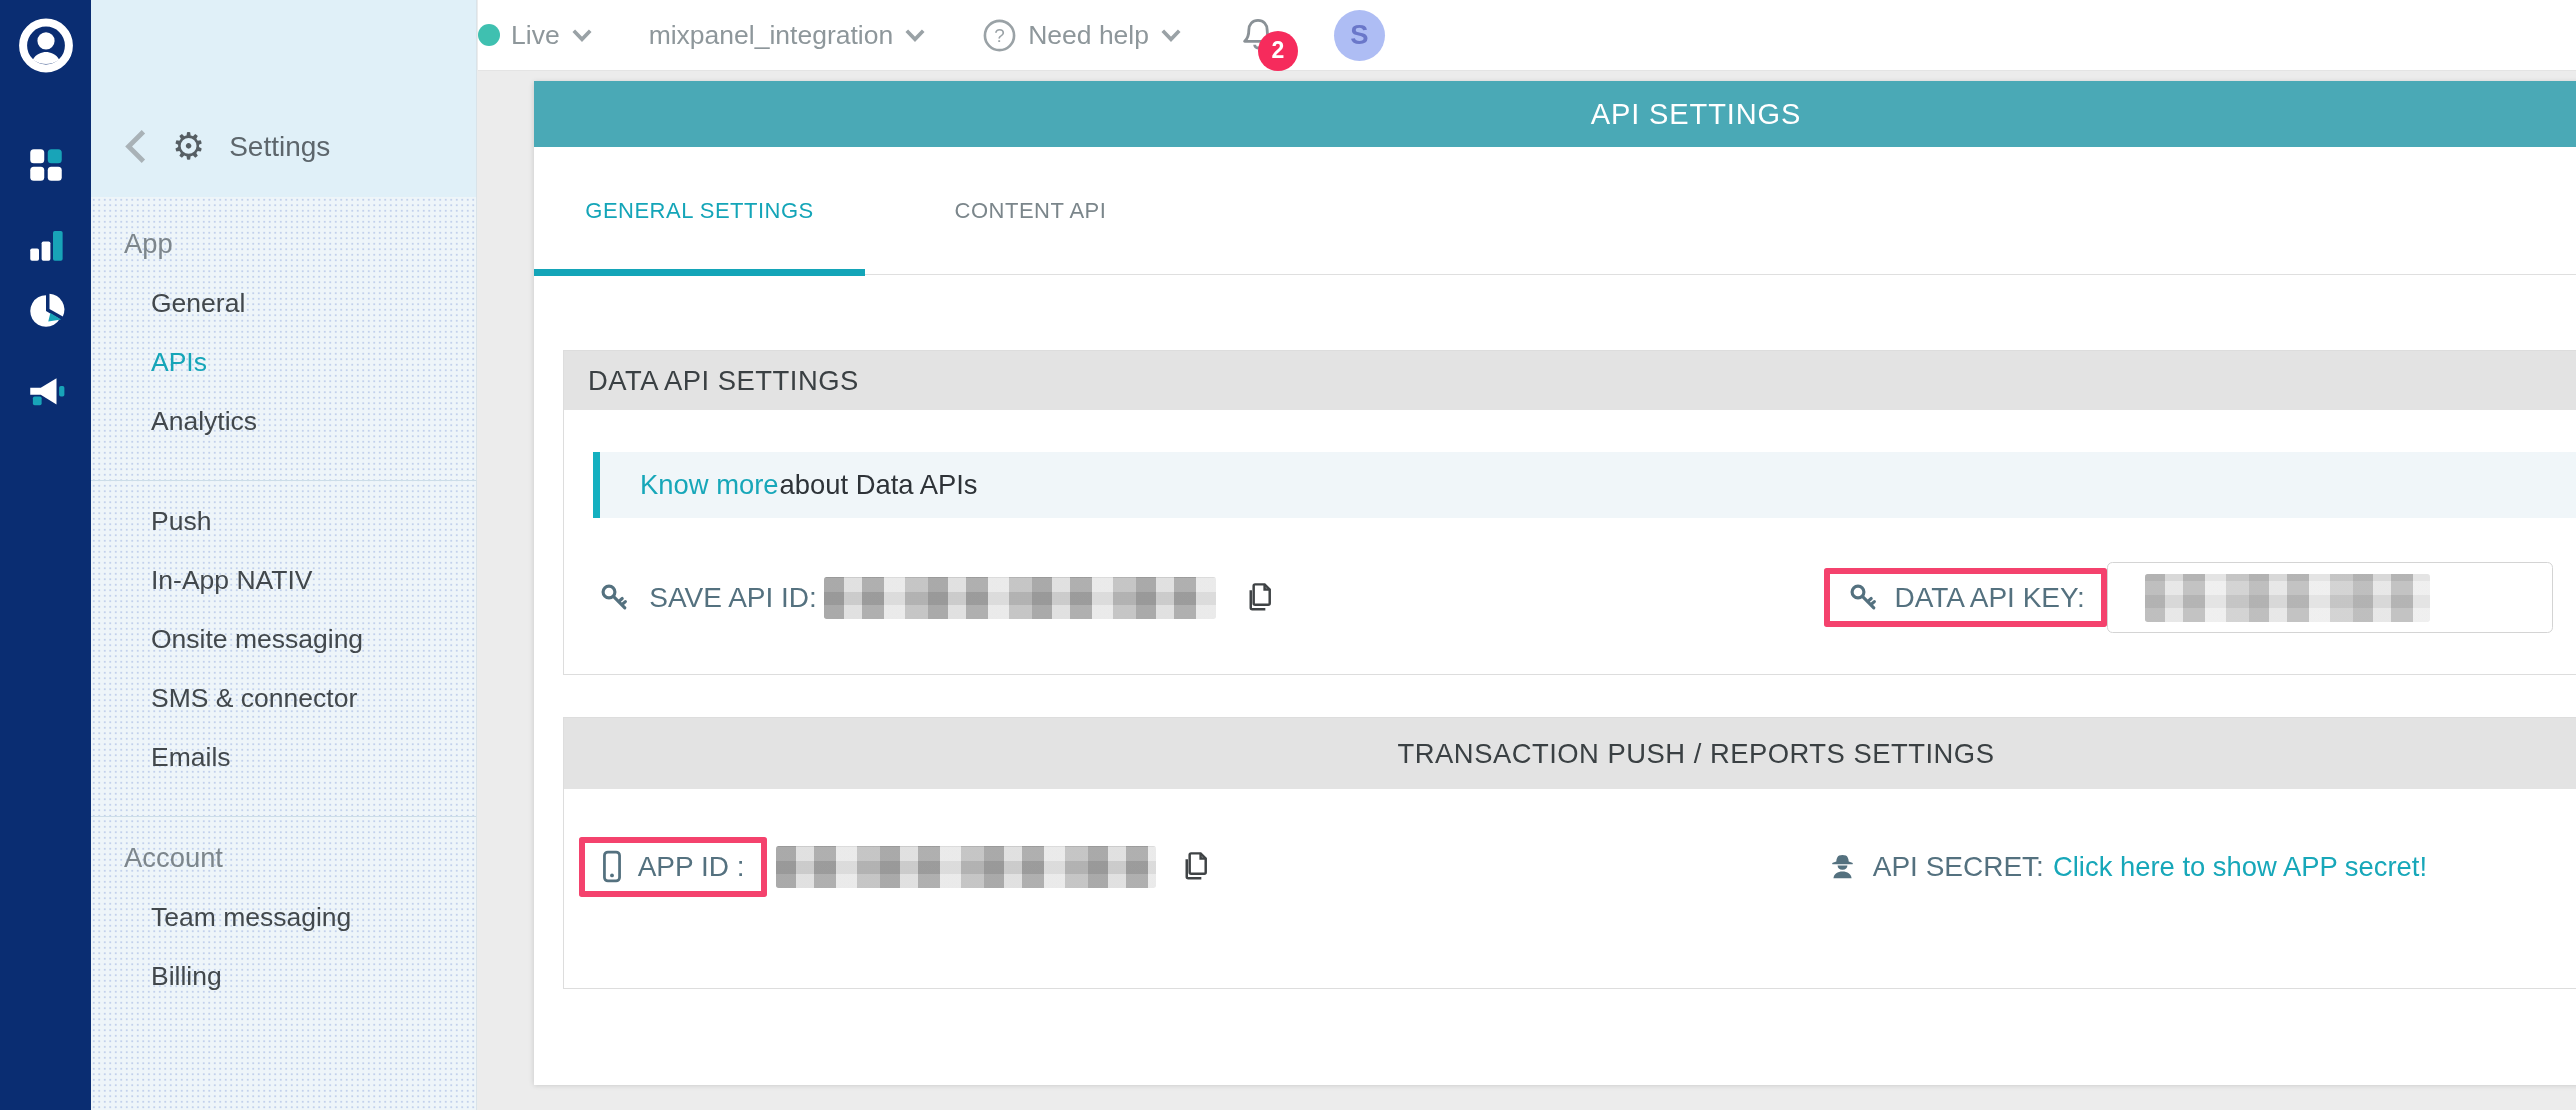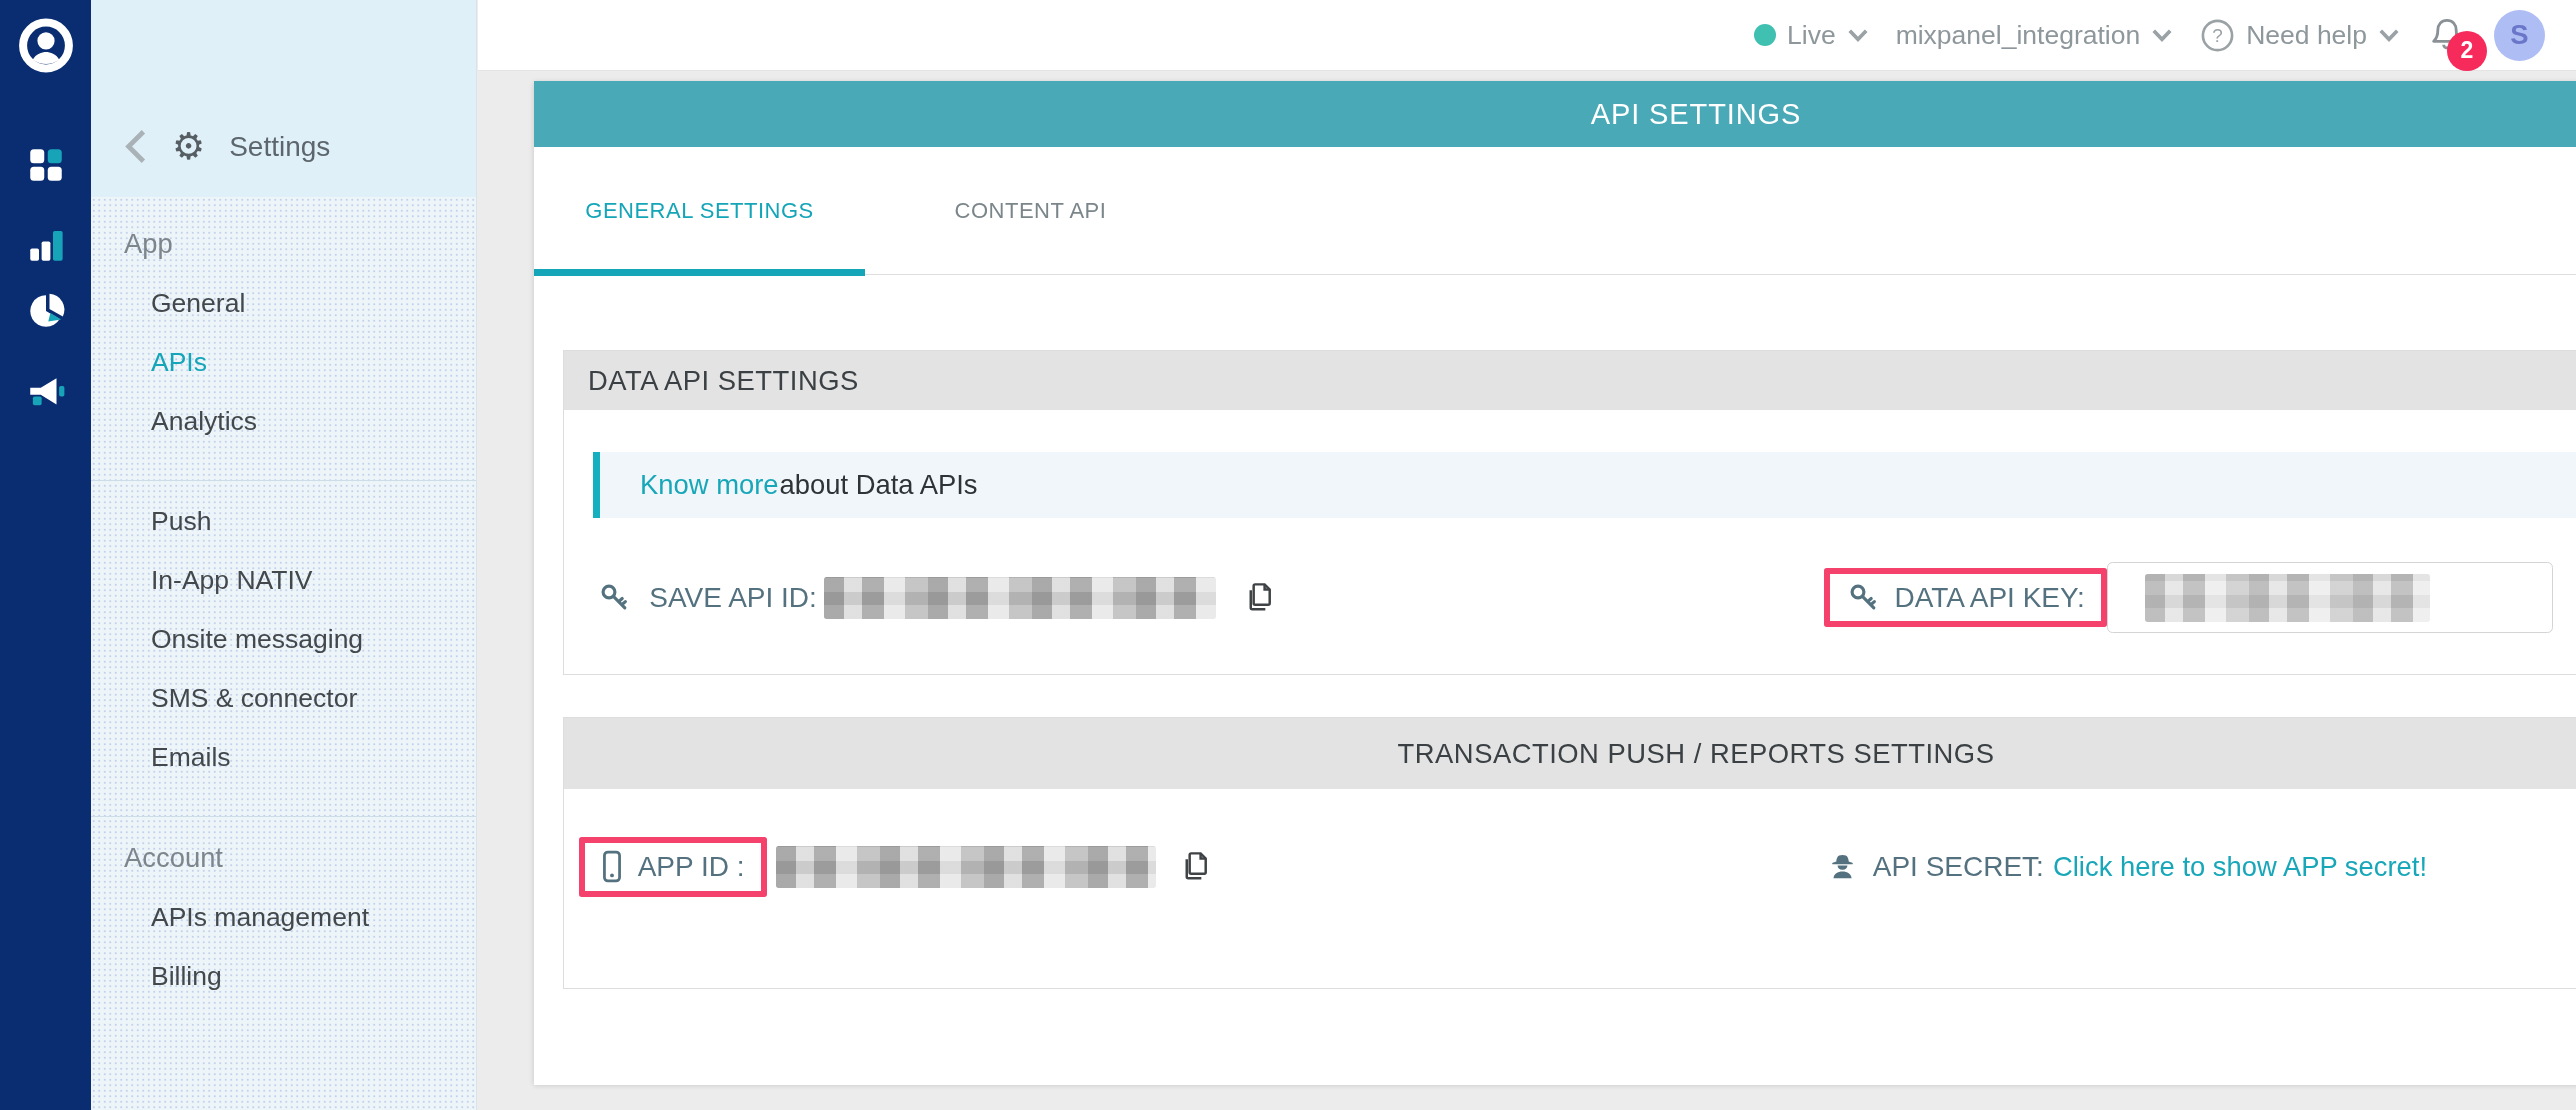--- a/index.html
+++ b/index.html
@@ -28,22 +28,22 @@
     background-image:radial-gradient(circle, rgba(92,124,205,0.30) 1px, transparent 1.2px);
     background-size:5.5px 5.5px;}
   .menu-sec{padding-bottom:12.8px;}
   .menu-sec + .menu-sec{border-top:0.9px solid #ccdde8; margin-top:16.5px; padding-top:11px;}
   .menu-h{height:60px; line-height:60px; padding-left:33px; font-size:27.4px; font-weight:normal; color:#7d868c;}
   .menu-item{height:59px; line-height:59px; padding-left:60px; font-size:26.5px; color:#42484c; cursor:pointer;}
   .menu-item.active{color:var(--teal);}
 
   
   .topbar{position:absolute; left:478px; right:0; top:0; height:71px; background:#fff;
-    border-bottom:1.8px solid #e4e4e4; display:flex; align-items:center; justify-content:flex-end;
-    gap:27px; padding-right:31px; color:#8e979b; font-size:26.5px; z-index:6;}
+    border-bottom:1.8px solid #e4e4e4; display:flex; align-items:center; 
+    gap:56px; padding-right:31px; color:#8e979b; font-size:26.5px; z-index:6;}
   .tb-group{display:flex; align-items:center; gap:11px; cursor:pointer;}
   .live-dot{width:22px; height:22px; border-radius:50%; background:var(--live-dot);}
   .chev{display:flex; color:#9aa2a6;}
   .bell-wrap{position:relative; cursor:pointer;}
   .badge{position:absolute; right:-20px; bottom:-14.6px; width:40px; height:40px; border-radius:50%;
     background:var(--badge-red); color:#fff; font-size:23px; font-weight:bold;
     display:flex; align-items:center; justify-content:center;}
   .avatar{width:51px; height:51px; border-radius:50%; background:var(--avatar-blue);
     color:var(--avatar-text); font-size:27.4px; font-weight:bold; display:flex; align-items:center;
     justify-content:center; cursor:pointer;}
@@ -165,21 +165,21 @@
         </div>
         <div class="menu-sec">
           <div class="menu-item">Push</div>
           <div class="menu-item">In-App NATIV</div>
           <div class="menu-item">Onsite messaging</div>
           <div class="menu-item">SMS &amp; connector</div>
           <div class="menu-item">Emails</div>
         </div>
         <div class="menu-sec">
           <div class="menu-h">Account</div>
-          <div class="menu-item">APIs management</div>
+          <div class="menu-item">Team messaging</div>
           <div class="menu-item">Billing</div>
         </div>
       </nav>
   </div>
 
   <header class="topbar">
     <div class="tb-group">
       <span class="live-dot"></span>
       <span>Live</span>
       <span class="chev">

